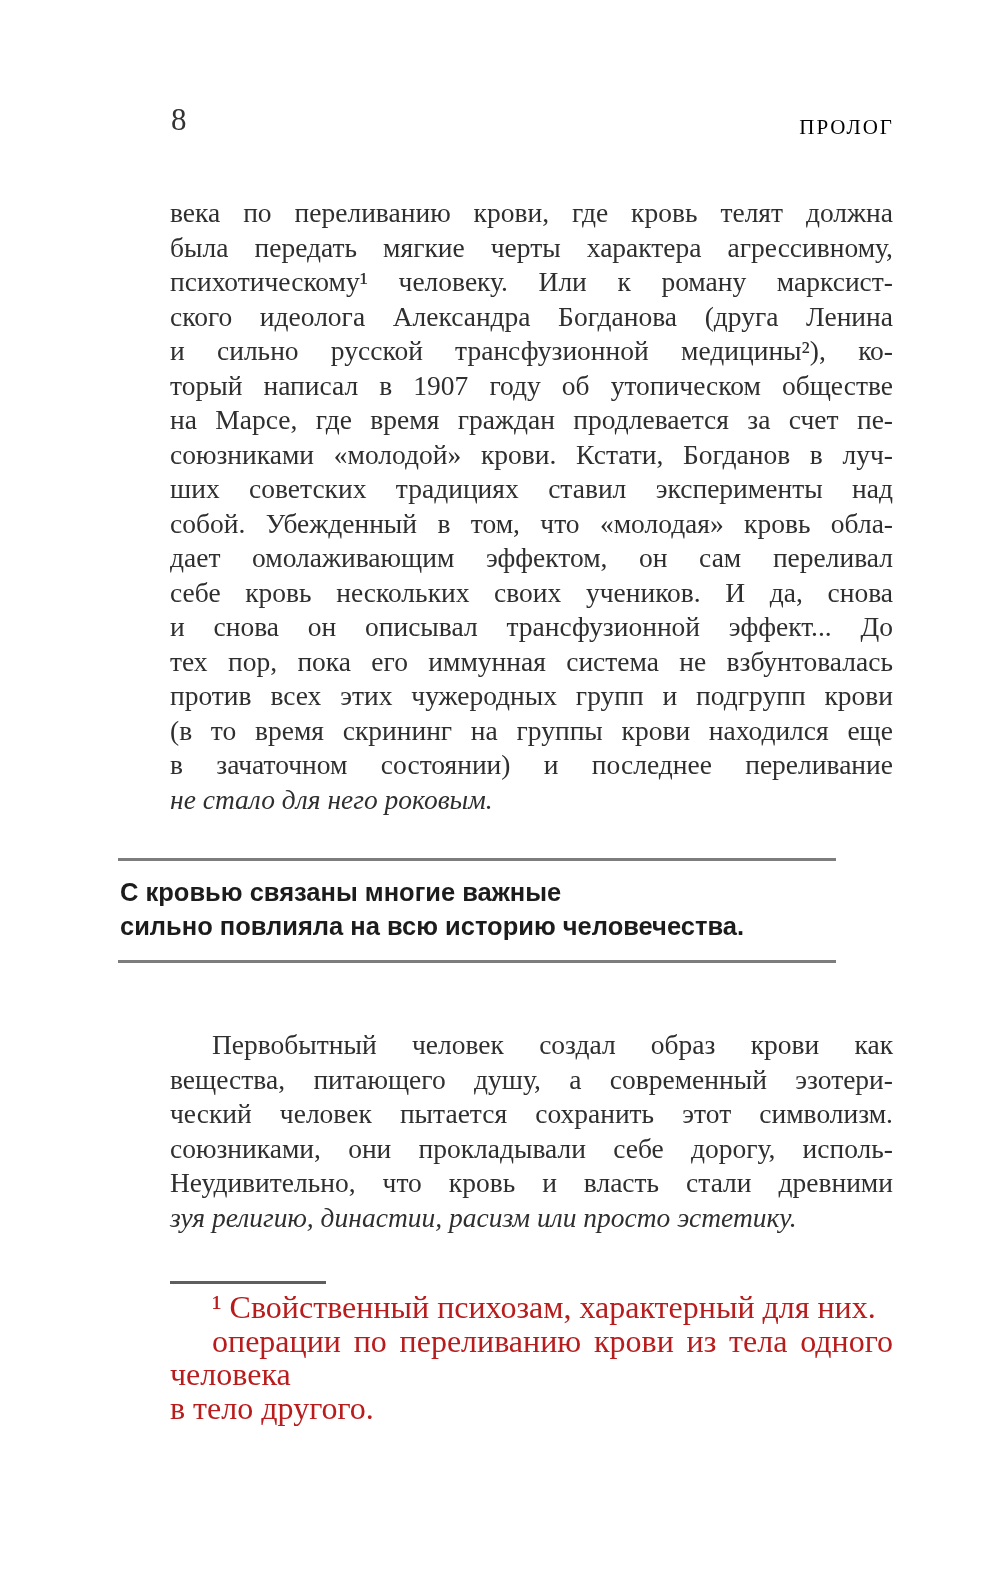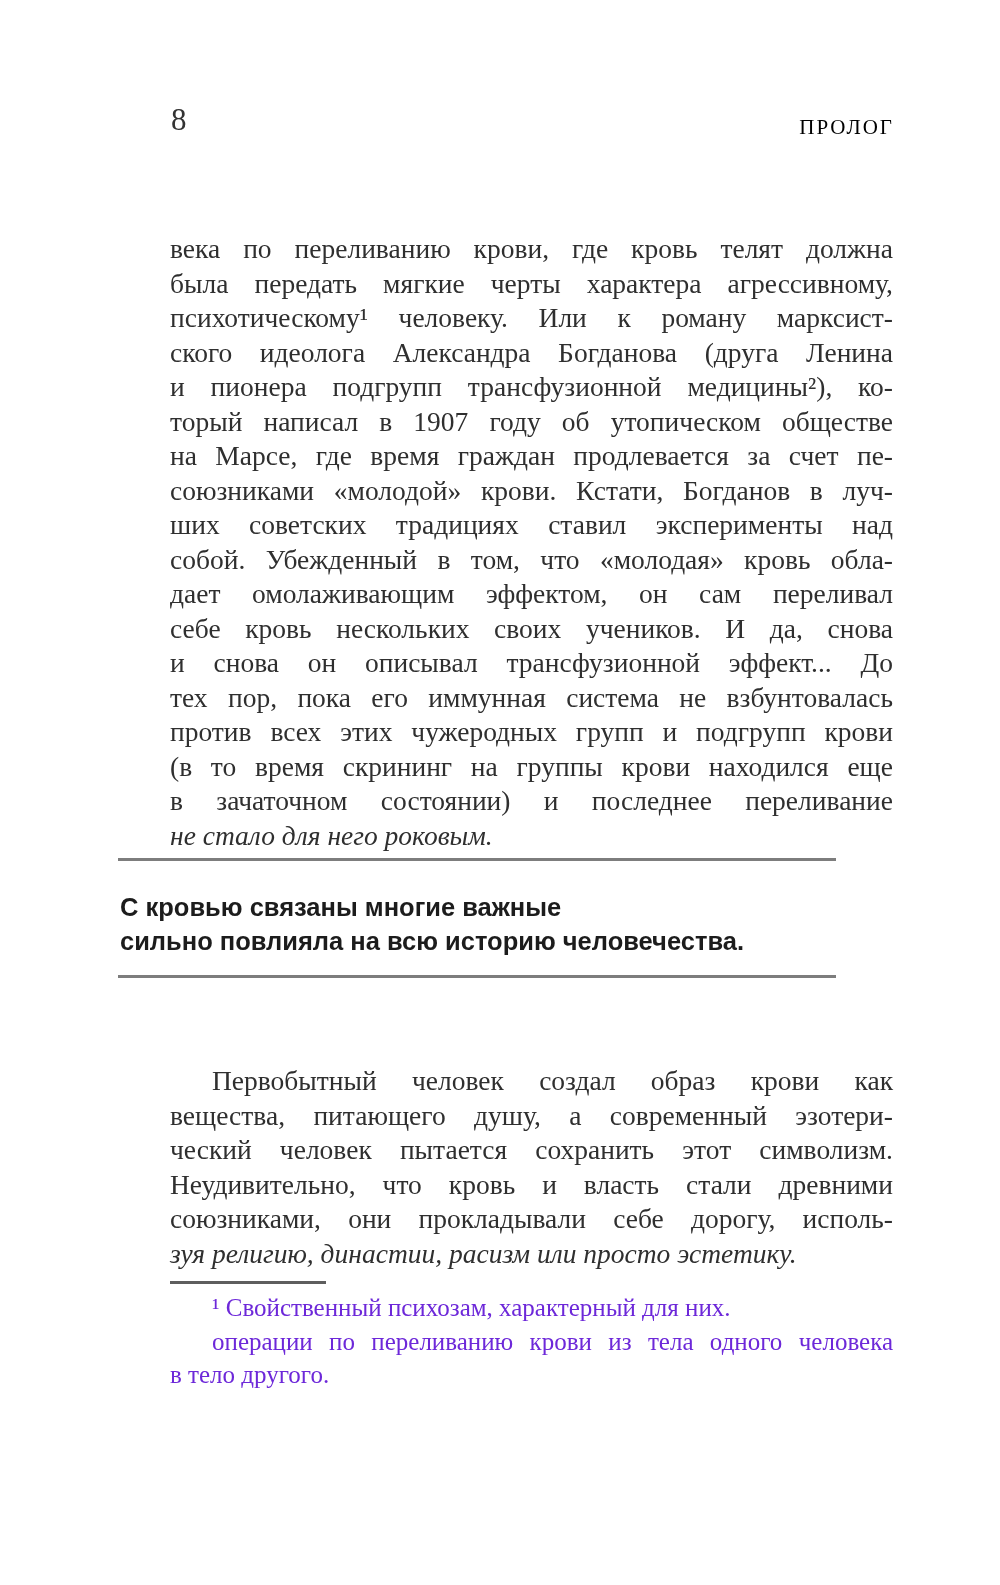--- a/index.html
+++ b/index.html
@@ -15,40 +15,40 @@
     position:absolute; left:171px; top:104px;
     font-size:31px; line-height:1; color:#333;
   }
   .running-title {
     position:absolute; right:106px; top:117px;
     font-size:21px; line-height:1; letter-spacing:2px;
     color:#000000;
   }
   .para {
     position:absolute; left:170px; width:723px;
-    font-size:27.5px; line-height:34.5px;margin-top:36px;
+    font-size:27.5px; line-height:34.5px;
   }
   .para .line { text-align:justify; text-align-last:justify; }
   .para .line:last-child { text-align-last:left;font-style:italic; }
   .p1 { top:196px; }
   .p2 { top:1028px; }
   .p2 .line:first-child { text-indent:42px; }
   .quote {
     position:absolute; left:118px; width:716px; top:858px;
     border-top:3px solid #7d7d7d;
     border-bottom:3px solid #7d7d7d;
-    padding:30px 0 17px 2px;
+    padding:15px 0 17px 2px;
     font-family:"Liberation Sans", sans-serif;
     font-weight:bold;
     font-size:25.5px; line-height:33.5px;
     color:#1c1c1c;
   }
   .footnotes {
     position:absolute; left:170px; width:723px; top:1281px;
-    font-size:25px; line-height:33.5px; color:#6d28d9;
+    font-size:32px; line-height:33.5px; color:#b91c1c;
   }
   .fn-rule {
     width:156px; height:0;
     border-top:3px solid #5e5e5e;
     margin-bottom:7px;
   }
   .footnote .line { text-align:justify; text-align-last:justify; }
   .footnote .line:last-child { text-align-last:left; }
   .footnote .line:first-child { text-indent:42px; }
 </style>
@@ -59,21 +59,21 @@
 
   <div class="pageno">8</div>
 
   <div class="running-title">ПРОЛОГ</div>
 
   <div class="para p1">
       <div class="line">века по переливанию крови, где кровь телят должна</div>
       <div class="line">была передать мягкие черты характера агрессивному,</div>
       <div class="line">психотическому¹ человеку. Или к роману марксист-</div>
       <div class="line">ского идеолога Александра Богданова (друга Ленина</div>
-      <div class="line">и пионера подгрупп трансфузионной медицины²), ко-</div>
+      <div class="line">и сильно русской трансфузионной медицины²), ко-</div>
       <div class="line">торый написал в 1907 году об утопическом обществе</div>
       <div class="line">на Марсе, где время граждан продлевается за счет пе-</div>
       <div class="line">союзниками «молодой» крови. Кстати, Богданов в луч-</div>
       <div class="line">ших советских традициях ставил эксперименты над</div>
       <div class="line">собой. Убежденный в том, что «молодая» кровь обла-</div>
       <div class="line">дает омолаживающим эффектом, он сам переливал</div>
       <div class="line">себе кровь нескольких своих учеников. И да, снова</div>
       <div class="line">и снова он описывал трансфузионной эффект... До</div>
       <div class="line">тех пор, пока его иммунная система не взбунтовалась</div>
       <div class="line">против всех этих чужеродных групп и подгрупп крови</div>
@@ -84,22 +84,22 @@
 
   <div class="quote">
       <div class="line">С кровью связаны многие важные</div>
       <div class="line">сильно повлияла на всю историю человечества.</div>
     </div>
 
   <div class="para p2">
       <div class="line">Первобытный человек создал образ крови как</div>
       <div class="line">вещества, питающего душу, а современный эзотери-</div>
       <div class="line">ческий человек пытается сохранить этот символизм.</div>
+      <div class="line">союзниками, они прокладывали себе дорогу, исполь-</div>
       <div class="line">Неудивительно, что кровь и власть стали древними</div>
-      <div class="line">союзниками, они прокладывали себе дорогу, исполь-</div>
       <div class="line">зуя религию, династии, расизм или просто эстетику.</div>
     </div>
 
   <div class="footnotes">
     <div class="fn-rule"></div>
     <div class="footnote">
         <div class="line">¹  Свойственный психозам, характерный для них.</div>
       </div>
     <div class="footnote">
         <div class="line">операции по переливанию крови из тела одного человека</div>

